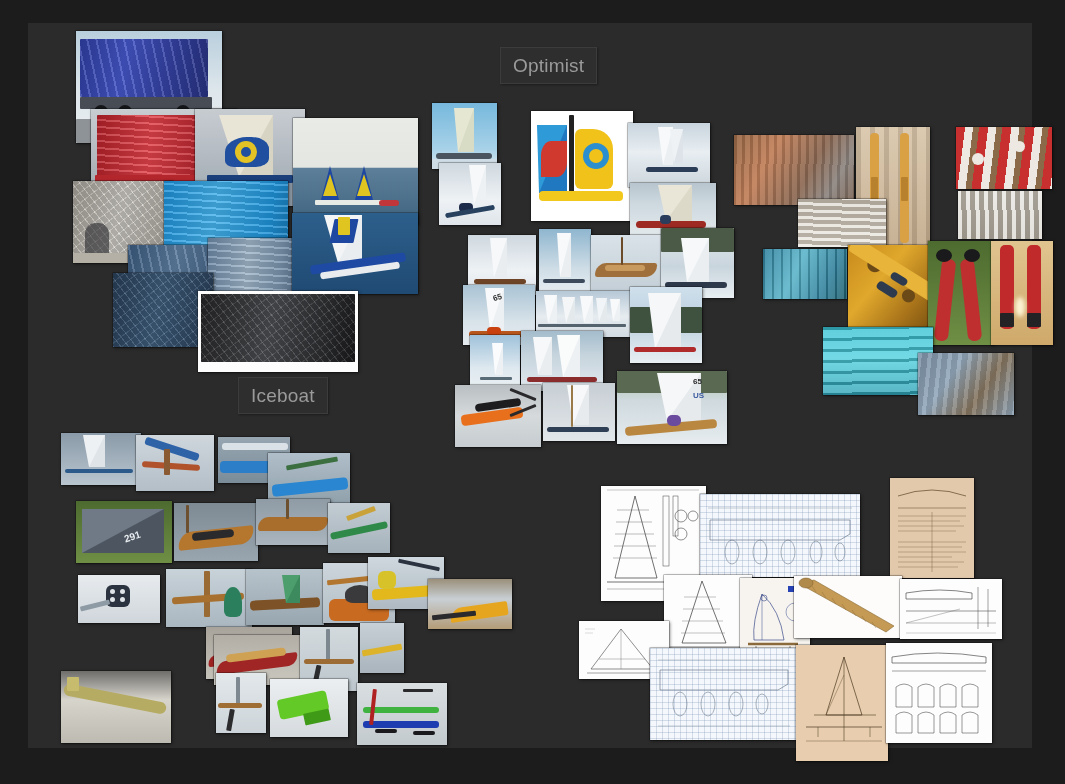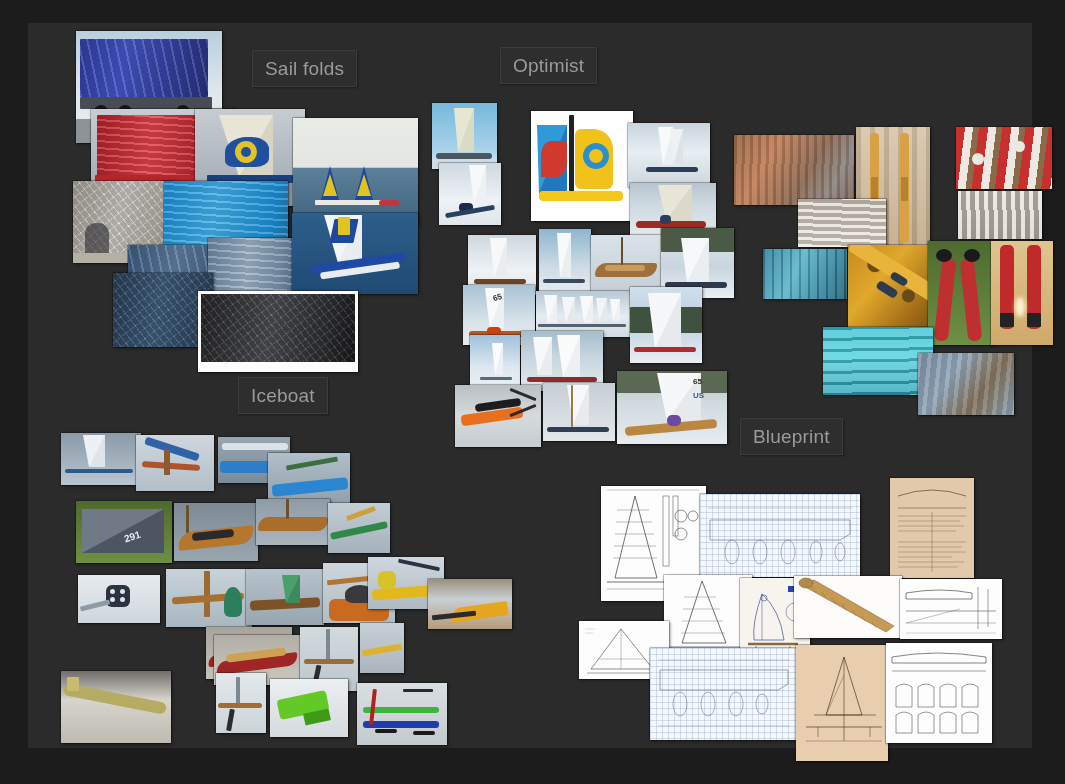--- a/index.html
+++ b/index.html
@@ -756,22 +756,20 @@
           <path d="M76 44 L76 64 L92 64 L92 44 Q84 38 76 44 Z"></path>
           <path d="M10 72 L10 90 L26 90 L26 72 Q18 66 10 72 Z"></path>
           <path d="M32 72 L32 90 L48 90 L48 72 Q40 66 32 72 Z"></path>
           <path d="M54 72 L54 90 L70 90 L70 72 Q62 66 54 72 Z"></path>
           <path d="M76 72 L76 90 L92 90 L92 72 Q84 66 76 72 Z"></path>
         </g>
       </svg>
     </div>
   </div>
 
-  <div class="label" style="left:224px;top:27px;">Sail folds</div>
 
   <div class="label" style="left:472px;top:24px;">Optimist</div>
 
 
   <div class="label" style="left:210px;top:354px;">Iceboat</div>
 
-  <div class="label" style="left:712px;top:395px;">Blueprint</div>
 
 </div>
 
 </body></html>

